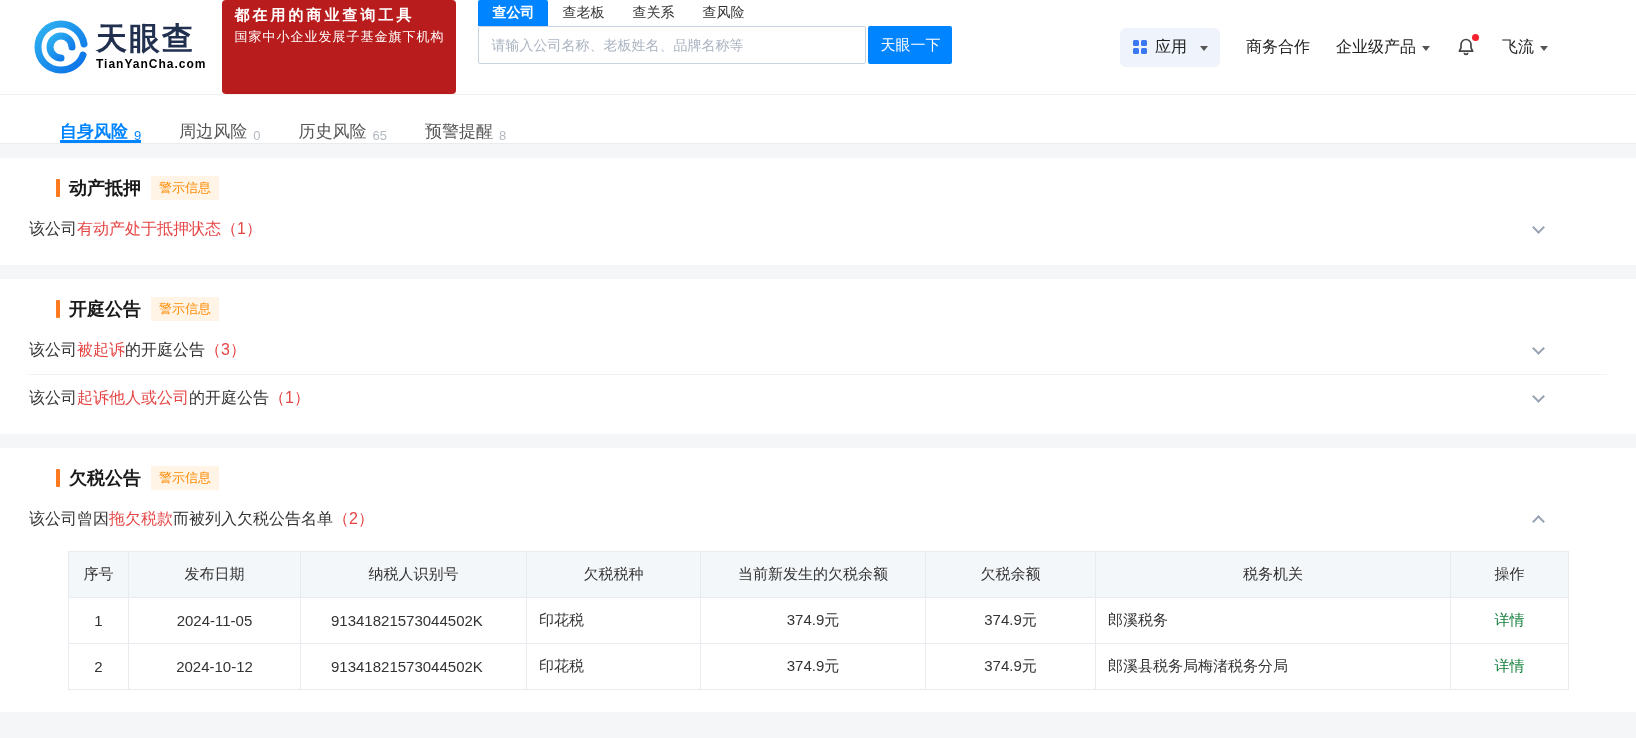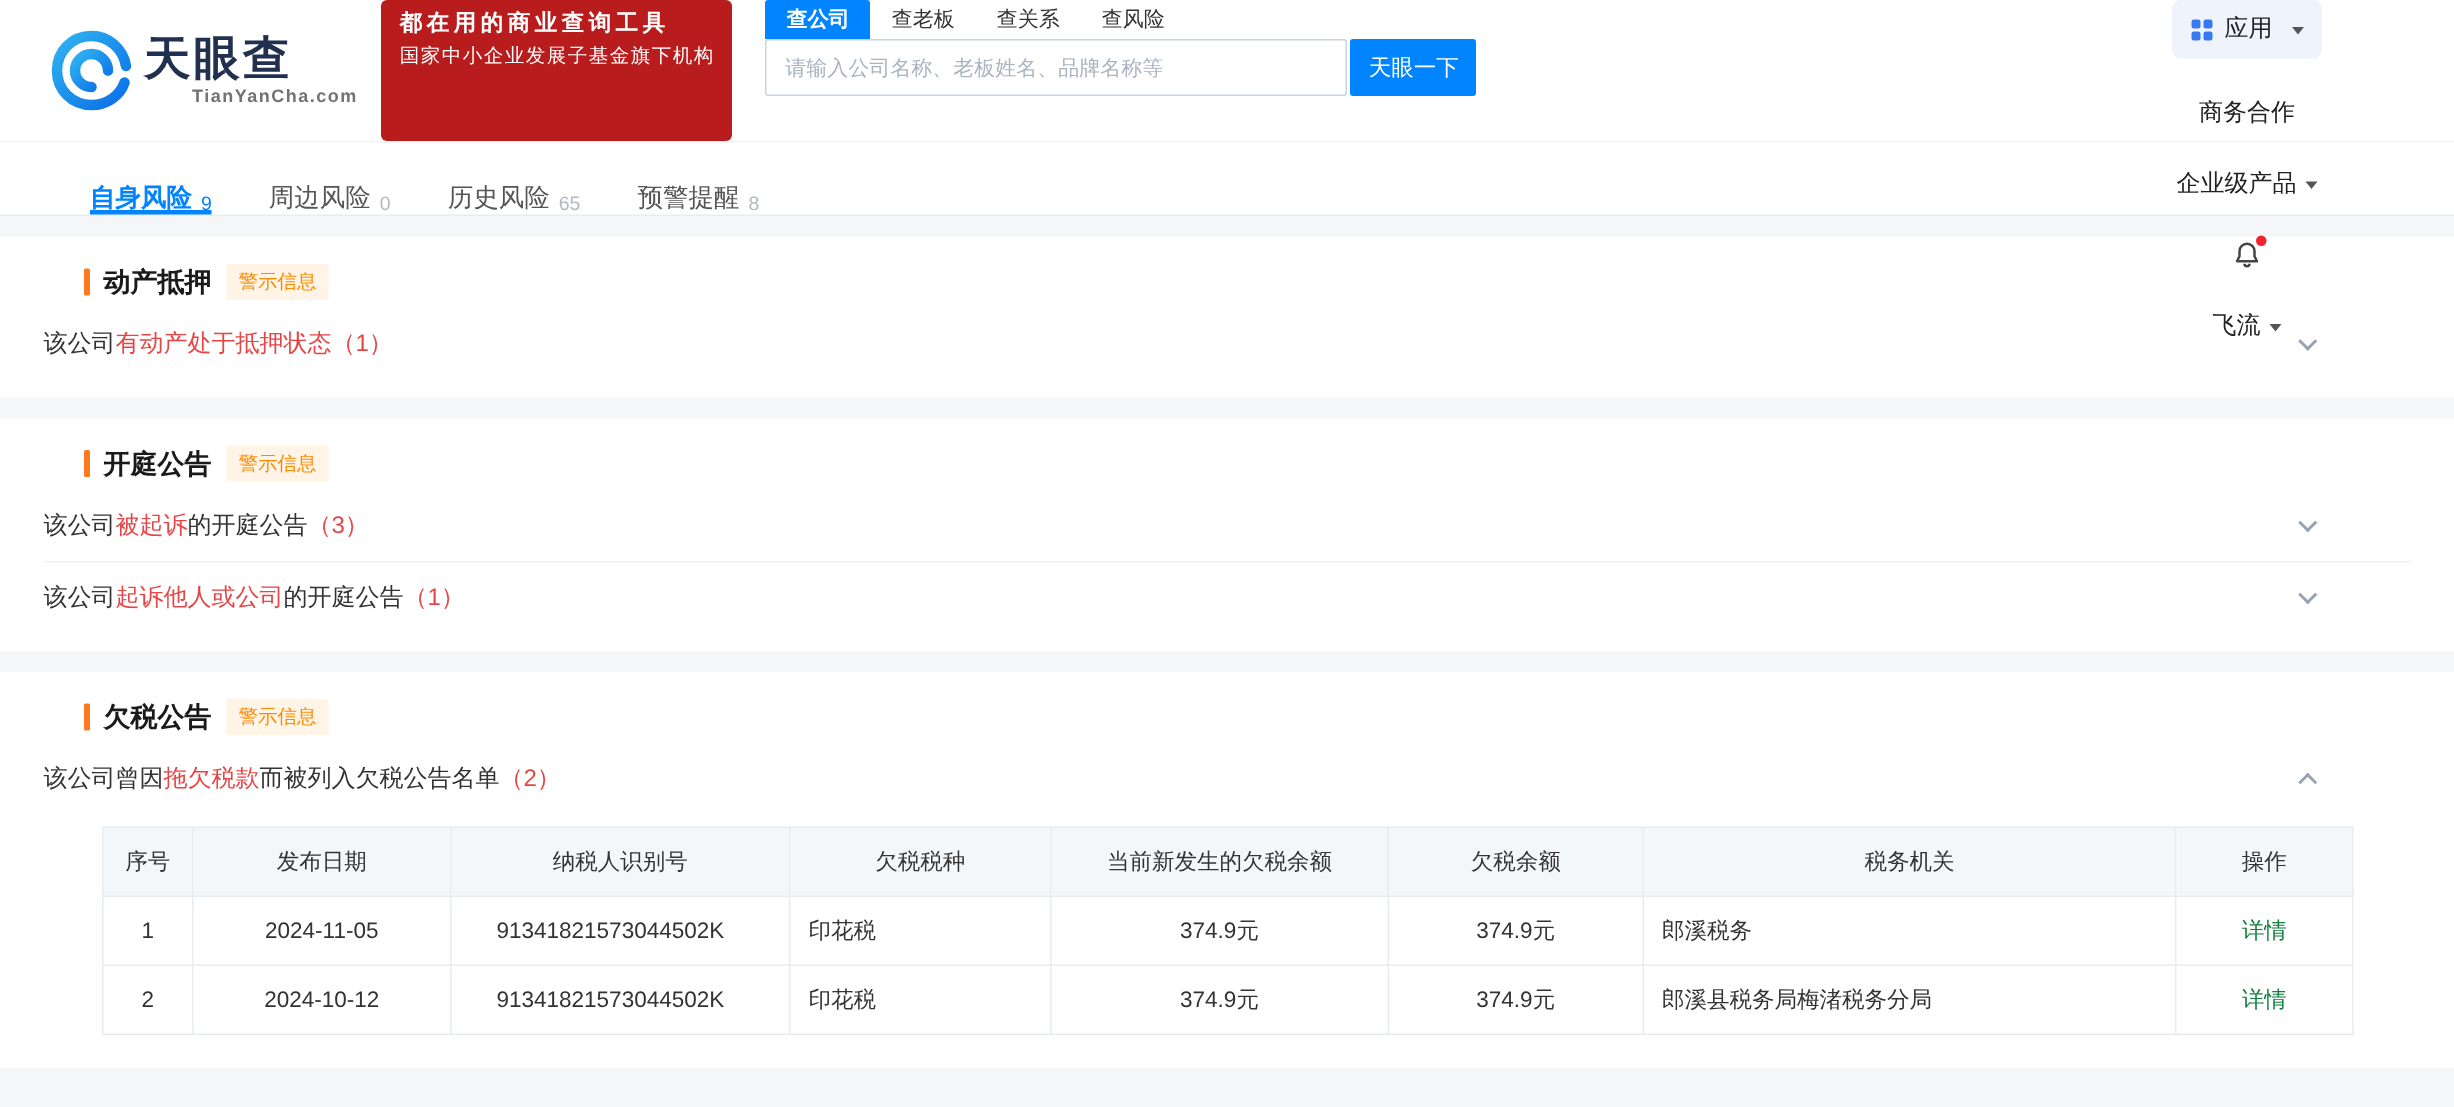--- a/index.html
+++ b/index.html
@@ -8,33 +8,33 @@
     font-family: "Liberation Sans", "DejaVu Sans", sans-serif;
     background:#f4f6f8;
     color:#333;
   }
   
   .topbar { background:#fff; height:95px; border-bottom:1px solid #f0f2f5; }
   .topbar-inner { display:flex; height:100%; padding:0 88px 0 34px; }
   .logo { display:flex; align-items:center; cursor:pointer; }
   .logo-icon { width:54px; height:54px; margin-right:8px; }
   .logo-name { font-size:31px; font-weight:700; color:#20304e; line-height:1.05; letter-spacing:2px; }
-  .logo-domain { font-size:12px; font-weight:700; color:#737373; letter-spacing:1px; margin-top:2px;margin-left:32px; }
+  .logo-domain { font-size:12px; font-weight:700; color:#000000; letter-spacing:1px; margin-top:2px; }
   .promo { background:#b91c1c; color:#fff; margin-left:16px; padding:6px 12px; border-radius:4px; }
   .promo-l1 { font-size:15px; font-weight:700; letter-spacing:3px; }
   .promo-l2 { font-size:13px; margin-top:3px; letter-spacing:1px; }
   .search-block { margin-left:22px; width:474px; }
   .search-tabs { display:flex; }
   .stab { font-size:14px; color:#333; padding:4px 14px; cursor:pointer; }
   .stab.active { background:#0084ff; color:#fff; font-weight:700; border-radius:2px 2px 0 0; }
   .search-row { display:flex; }
   .search-input { flex:0 0 388px; height:38px; border:1px solid #c9d3e2; border-radius:2px; padding:0 12px; font-size:14px; color:#333; outline:none; font-family:inherit; }
   .search-input::placeholder { color:#aab3c0; }
   .search-btn { width:84px; height:38px; margin-left:2px; background:#0084ff; color:#fff; border:none; font-size:15px; border-radius:2px; cursor:pointer; font-family:inherit; }
-  .topnav { margin-left:auto; display:flex; align-items:center; gap:26px; font-size:16px; color:#222;flex-direction:column; }
+  .topnav { margin-left:auto; display:flex; align-items:center; gap:26px; font-size:16px; color:#222; }
   .nav-item { display:flex; align-items:center; cursor:pointer; white-space:nowrap; }
   .apps-pill { background:#eef3fc; border-radius:6px; padding:9px 12px; gap:7px; }
   .caret { width:0; height:0; border-left:4px solid transparent; border-right:4px solid transparent; border-top:5px solid #555; display:inline-block; margin-left:6px; margin-top:2px; }
   .bell-wrap { position:relative; display:flex; align-items:center; cursor:pointer; }
   .bell-dot { position:absolute; top:-2px; right:-3px; width:7px; height:7px; background:#f5222d; border-radius:50%; }
   
   .risk-tabs { background:#fff; display:flex; gap:38px; padding:0 60px; height:49px; border-bottom:1px solid #e9ecf0; }
   .risk-tab { display:flex; align-items:flex-end; gap:6px; font-size:17px; color:#555; position:relative; cursor:pointer; }
   .risk-tab .cnt { font-size:13px; color:#b3b9c2; margin-top:-6px; }
   .risk-tab.active { color:#0084ff; font-weight:700; }

